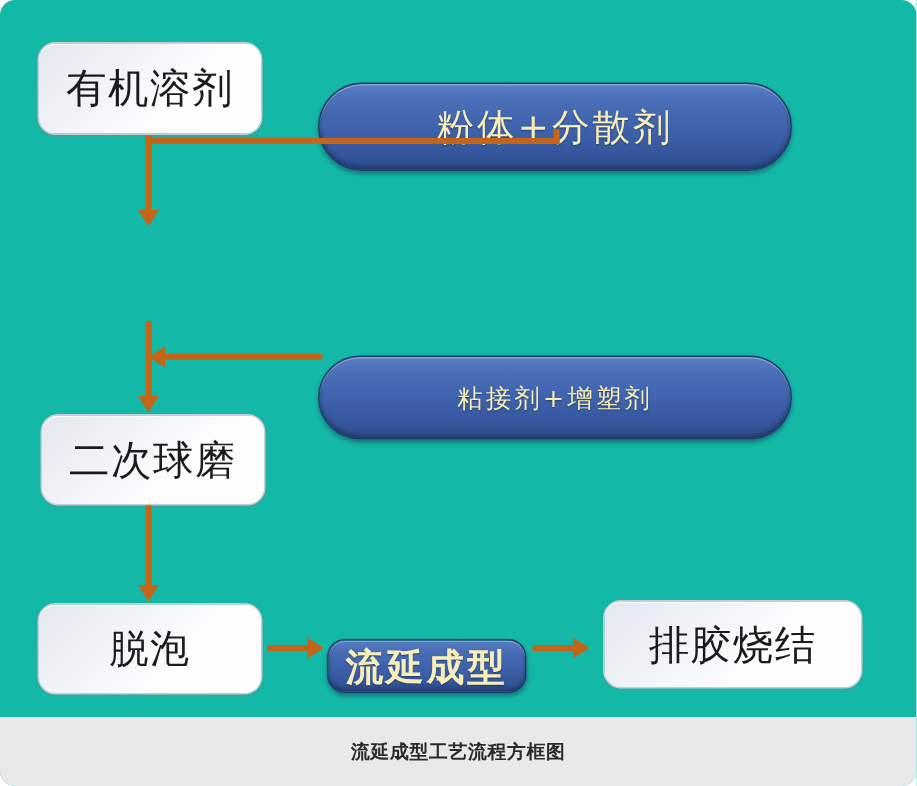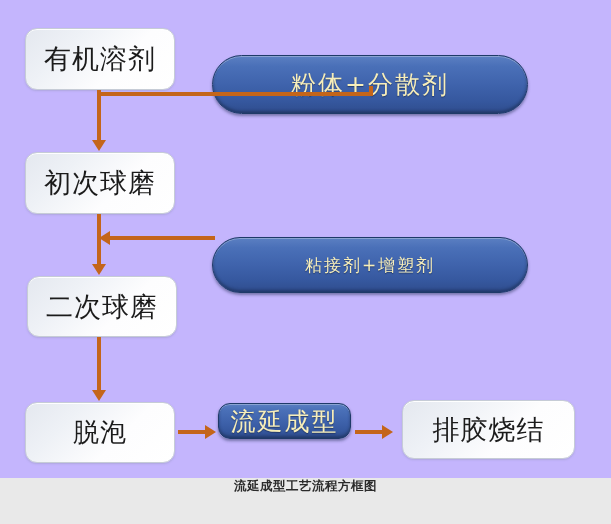--- a/index.html
+++ b/index.html
@@ -4,23 +4,24 @@
 <style>
   html, body {
     margin: 0;
     padding: 0;
     background: #ffffff;
   }
   #canvas {
     position: relative;
     width: 611px;
     height: 524px;
-    background: #c4b5fd;
+    background: #14b8a6;
     font-family: "DejaVu Sans", "Liberation Sans", sans-serif;
     overflow: hidden;
+    border-radius: 10px;
   }
 
   
   .node-light {
     position: absolute;
     box-sizing: border-box;
     border: 1px solid #c6ccd6;
     border-radius: 14px;
     background: linear-gradient(135deg, #e4e8ef 0%, #eef1f6 28%, #fdfdfe 62%, #ffffff 100%);
     box-shadow: 0 1px 2px rgba(120,128,142,0.28),
@@ -80,53 +81,50 @@
     border-left: 11px solid #c4651a;
   }
 
   
   #caption-bar {
     position: absolute;
     left: 0;
     width: 611px;
     background: #e9e9e9;
     display: flex;
-    align-items: flex-start;
+    align-items: center;
     justify-content: center;
   }
   #caption-text {
     font-size: 12.5px;
     font-weight: bold;
     color: #2b2b2b;
     letter-spacing: 0.5px;
   }
 </style>
 </head>
 <body>
 
 <div id="canvas">
     <div class="node-light rrect" style="left: 25px; top: 28px; width: 150px; height: 62px; font-size: 27px;">
       <span>有机溶剂</span>
     </div>
     <div class="node-blue pill" style="left: 212px; top: 27px; width: 316px; height: 59px; font-size: 25px;">
       <span>粉体+分散剂</span>
     </div>
-    <div class="node-light rrect" style="left: 25px; top: 152px; width: 150px; height: 62px; font-size: 27px;">
-      <span>初次球磨</span>
-    </div>
     <div class="node-blue pill" style="left: 212px; top: 209px; width: 316px; height: 56px; font-size: 17px;">
       <span>粘接剂+增塑剂</span>
     </div>
     <div class="node-light rrect" style="left: 27px; top: 276px; width: 150px; height: 61px; font-size: 27px;">
       <span>二次球磨</span>
     </div>
     <div class="node-light rrect" style="left: 25px; top: 402px; width: 150px; height: 61px; font-size: 26px;">
       <span>脱泡</span>
     </div>
-    <div class="node-blue rrect" style="left: 218px; top: 403px; width: 133px; height: 36px; font-size: 25px;">
+    <div class="node-blue rrect" style="left: 218px; top: 426px; width: 133px; height: 36px; font-size: 25px; font-weight: bold;">
       <span>流延成型</span>
     </div>
     <div class="node-light rrect" style="left: 402px; top: 400px; width: 173px; height: 59px; font-size: 27px;">
       <span>排胶烧结</span>
     </div>
     <div class="conn-v" style="left: 97px; top: 90px; width: 4px; height: 6px;"></div>
     <div class="conn-v" style="left: 369px; top: 86px; width: 4px; height: 10px;"></div>
     <div class="conn-h" style="left: 97px; top: 92px; width: 276px; height: 4px;"></div>
     <div class="conn-v" style="left: 97px; top: 92px; width: 4px; height: 48px;"></div>
     <div class="arrow-down" style="left: 92px; top: 140px;"></div>

